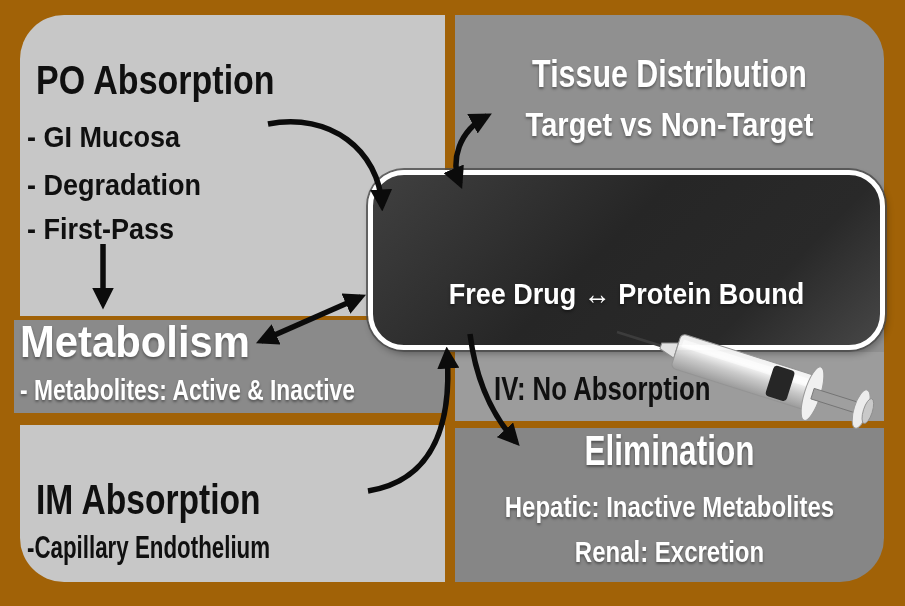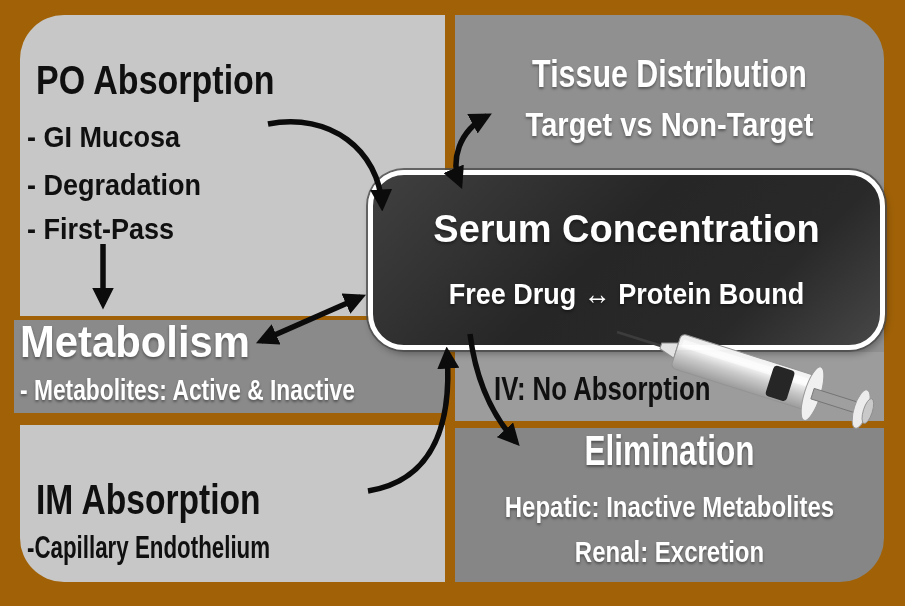--- a/index.html
+++ b/index.html
@@ -88,21 +88,20 @@
 
   <div class="txt light met-title o-left sx95">Metabolism</div>
   <div class="txt light met-sub o-left sx76">- Metabolites: Active &amp; Inactive</div>
 
   <div class="txt dark im-title o-left sx80">IM Absorption</div>
   <div class="txt dark im-sub o-left sx72">-Capillary Endothelium</div>
 
   <div class="txt light ctr-right tis-title o-ctr sx80">Tissue Distribution</div>
   <div class="txt light ctr-right tis-sub o-ctr sx88">Target vs Non-Target</div>
 
-  <div class="txt light ctr-serum ser-title">Serum Concentration</div>
   <div class="txt light ctr-serum ser-sub o-ctr sx90">Free Drug ↔ Protein Bound</div>
 
   <div class="txt dark iv-label o-left sx78">IV: No Absorption</div>
 
   <div class="txt light ctr-right el-title o-ctr sx75">Elimination</div>
   <div class="txt light ctr-right el-sub1 o-ctr sx80">Hepatic: Inactive Metabolites</div>
   <div class="txt light ctr-right el-sub2 o-ctr sx80">Renal: Excretion</div>
 
   <svg class="overlay" width="905" height="606" viewBox="0 0 905 606">
     <defs>

